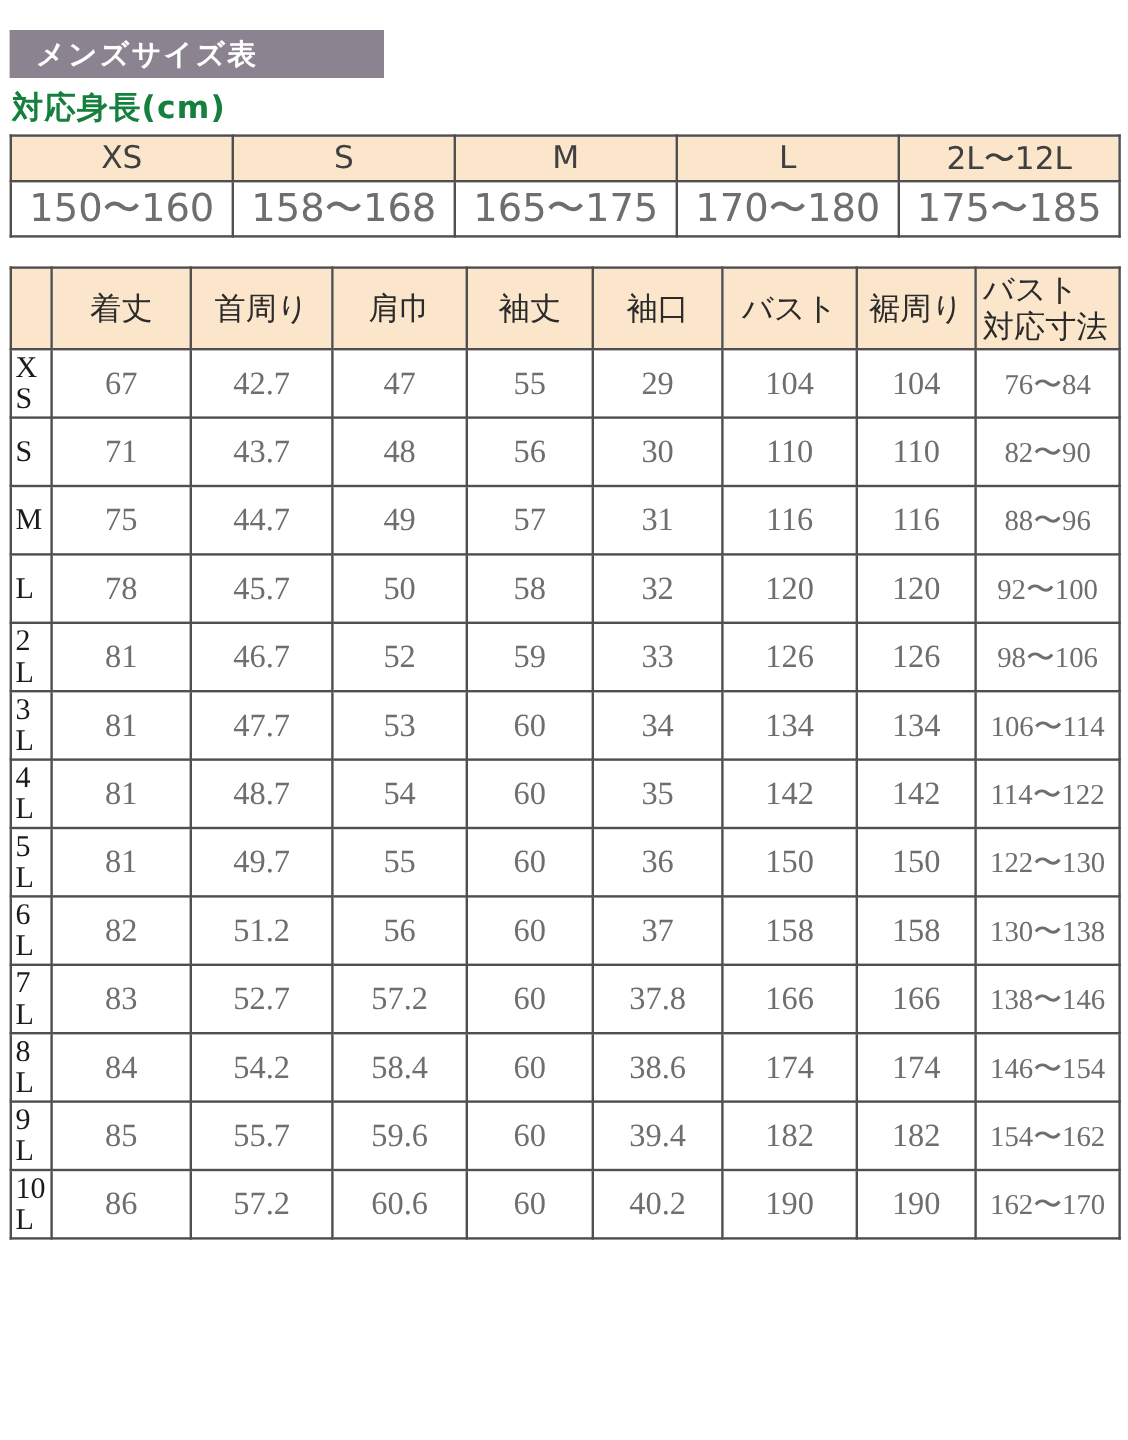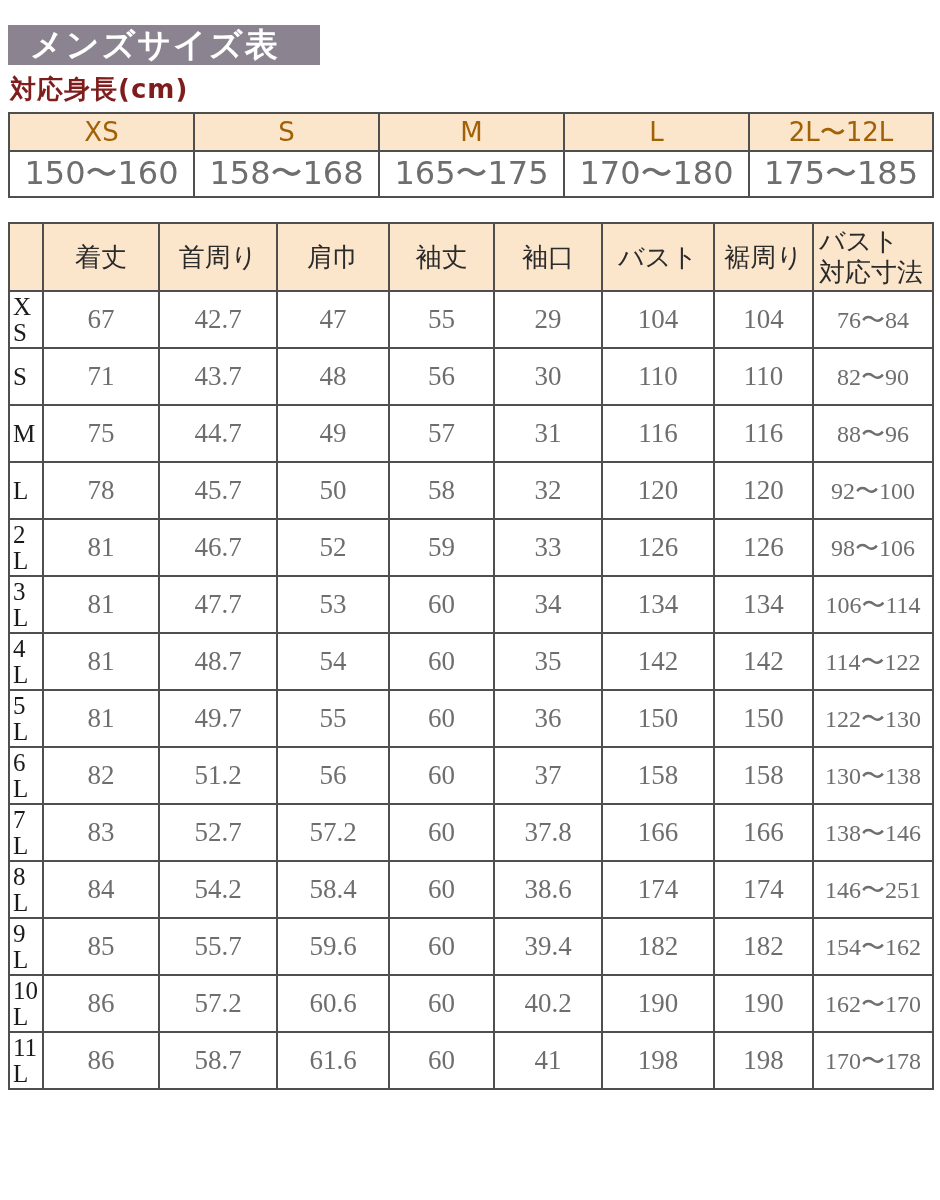--- a/index.html
+++ b/index.html
@@ -12,35 +12,35 @@
     position: relative;
   }
   .title-bar {
     position: absolute;
     left: 8px;
     top: 25px;
     width: 312px;
     height: 40px;
     background: #8b8490;
     color: #ffffff;
-    font-size: 33px;
+    font-size: 24px;
     font-weight: bold;
     letter-spacing: 2px;
     display: flex;
     align-items: center;
     padding-left: 22px;
     box-sizing: border-box;
   }
   .subtitle {
     position: absolute;
     left: 10px;
     top: 72px;
     font-size: 26px;
     font-weight: bold;
-    color: #7f1d1d;
+    color: #15803d;
     letter-spacing: 1px;
   }
   table {
     border-collapse: collapse;
     table-layout: fixed;
   }
   th, td {
     border: 2px solid #4f4f4f;
     text-align: center;
     vertical-align: middle;
@@ -52,21 +52,21 @@
     position: absolute;
     left: 8px;
     top: 112px;
     width: 924px;
   }
   .height-table thead th {
     background: #fbe5cb;
     height: 36px;
     font-size: 26px;
     font-weight: normal;
-    color: #a16207;
+    color: #404040;
   }
   .height-table tbody td {
     height: 40px;
     font-size: 32px;
     color: #6e6e6e;
     background: #ffffff;
   }
   
   .size-table {
     position: absolute;
@@ -294,21 +294,21 @@
       <tr>
         <th class="row-label">8
 L</th>
         <td>84</td>
         <td>54.2</td>
         <td>58.4</td>
         <td>60</td>
         <td>38.6</td>
         <td>174</td>
         <td>174</td>
-        <td class="range-cell">146〜251</td>
+        <td class="range-cell">146〜154</td>
       </tr>
       <tr>
         <th class="row-label">9
 L</th>
         <td>85</td>
         <td>55.7</td>
         <td>59.6</td>
         <td>60</td>
         <td>39.4</td>
         <td>182</td>
@@ -320,26 +320,14 @@
 L</th>
         <td>86</td>
         <td>57.2</td>
         <td>60.6</td>
         <td>60</td>
         <td>40.2</td>
         <td>190</td>
         <td>190</td>
         <td class="range-cell">162〜170</td>
       </tr>
-      <tr>
-        <th class="row-label">11
-L</th>
-        <td>86</td>
-        <td>58.7</td>
-        <td>61.6</td>
-        <td>60</td>
-        <td>41</td>
-        <td>198</td>
-        <td>198</td>
-        <td class="range-cell">170〜178</td>
-      </tr>
     </tbody>
 </table>
 
 </body></html>

